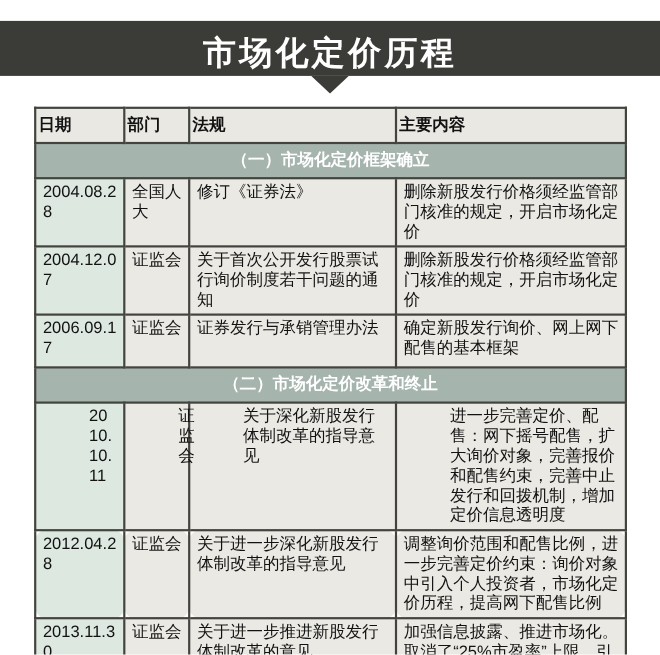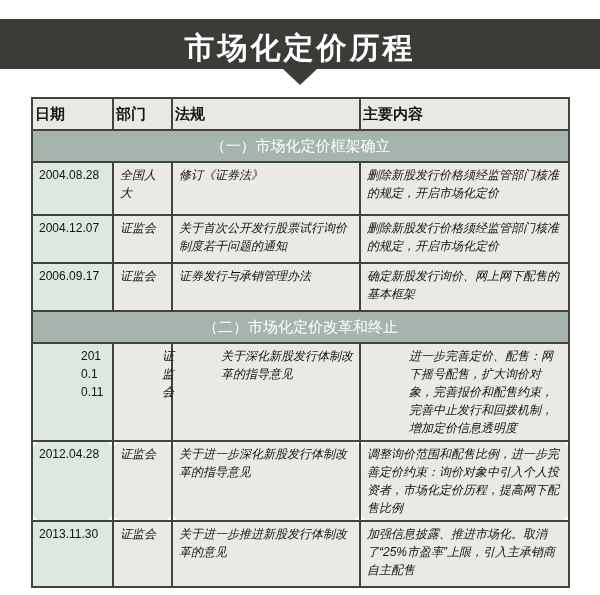--- a/index.html
+++ b/index.html
@@ -32,44 +32,44 @@
   table{
     margin:12px 0 0 31px;
     width:537px;
     border-collapse:collapse;
     table-layout:fixed;
   }
   th,td{
     border:2px solid #44443f;
     padding:3px 6px;
     vertical-align:top;
-    font-size:12px;
+    font-size:15px;
     line-height:18px;
     word-break:break-all;
   }
   th{
     background:#e9e8e3;
     text-align:left;
     vertical-align:middle;
     font-size:15px;
     font-weight:bold;
     height:26px;
     padding:2px;
   }
   td.section{
     background:#a6b4ae;
     color:#ffffff;
-    font-weight:normal;
+    font-weight:bold;
     font-size:15px;
     text-align:center;
     vertical-align:middle;
     height:24px;
   }
   td.date-cell{background:#dde8e1;}
-  td.plain-cell{background:#eae9e4;font-style:italic;}
+  td.plain-cell{background:#eae9e4;}
   tr.r0 td{height:45px;}
   tr.r1 td{height:40px;}
   tr.r2 td{height:40px;}
   tr.r3 td{height:46px;}
   tr.r4 td{height:75px;padding-left:48px;}
   tr.r5 td{height:70px;border-radius:10px;}
   tr.r6 td{height:58px;}
 </style>
 </head>
 <body>

